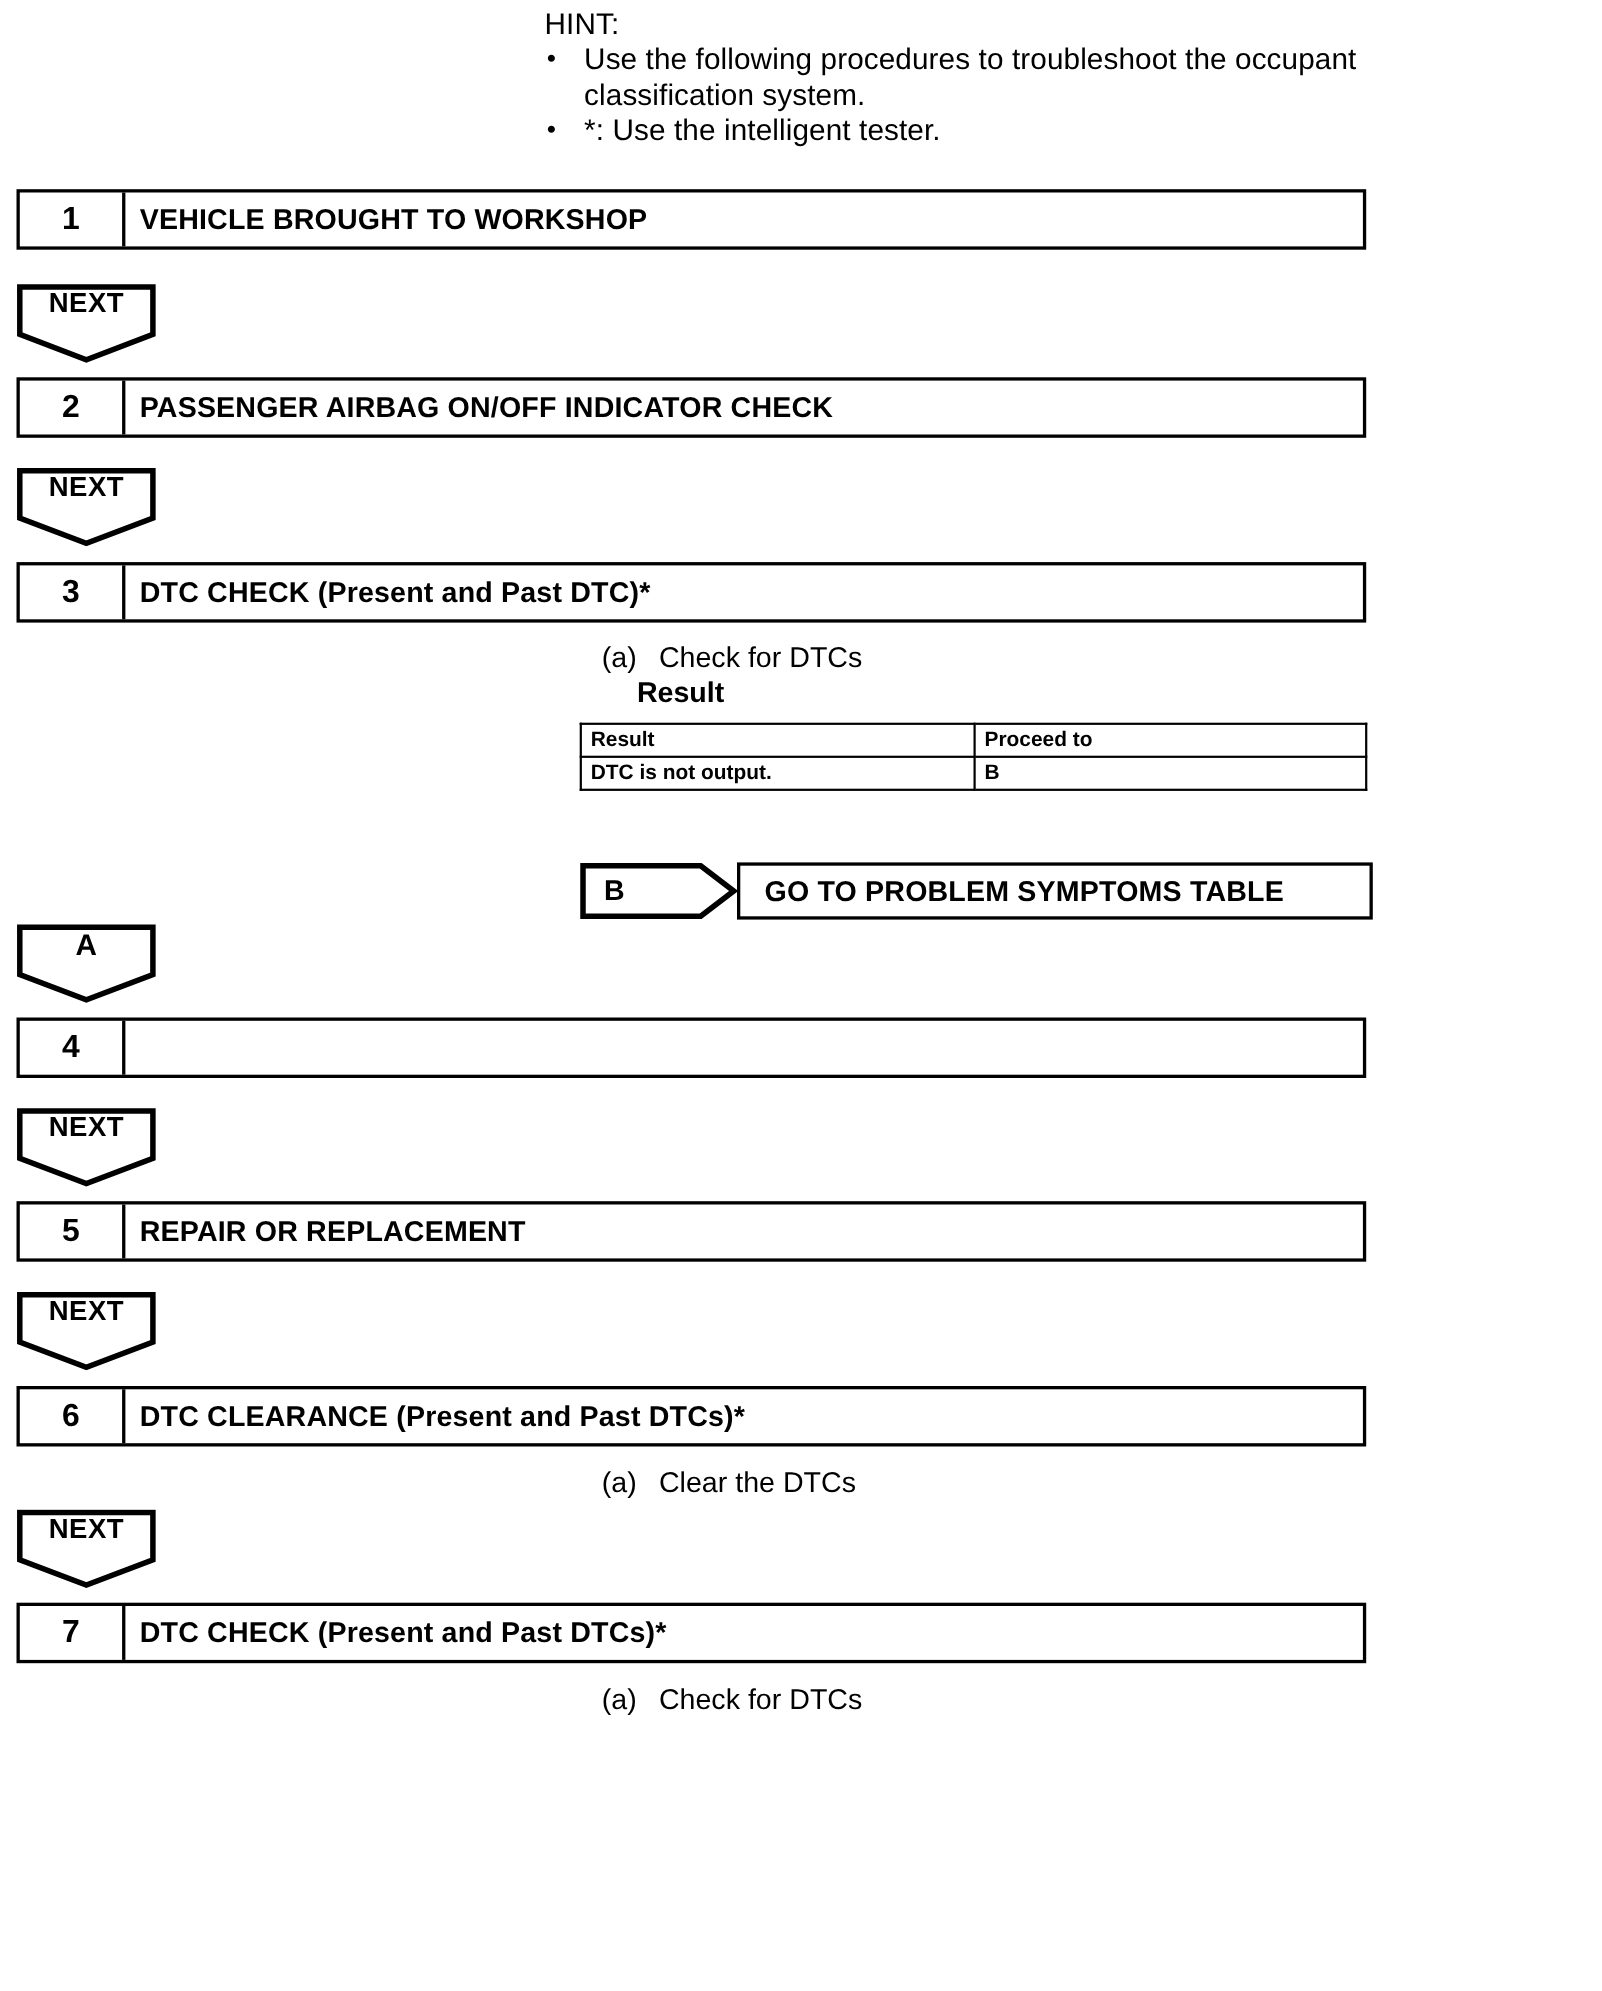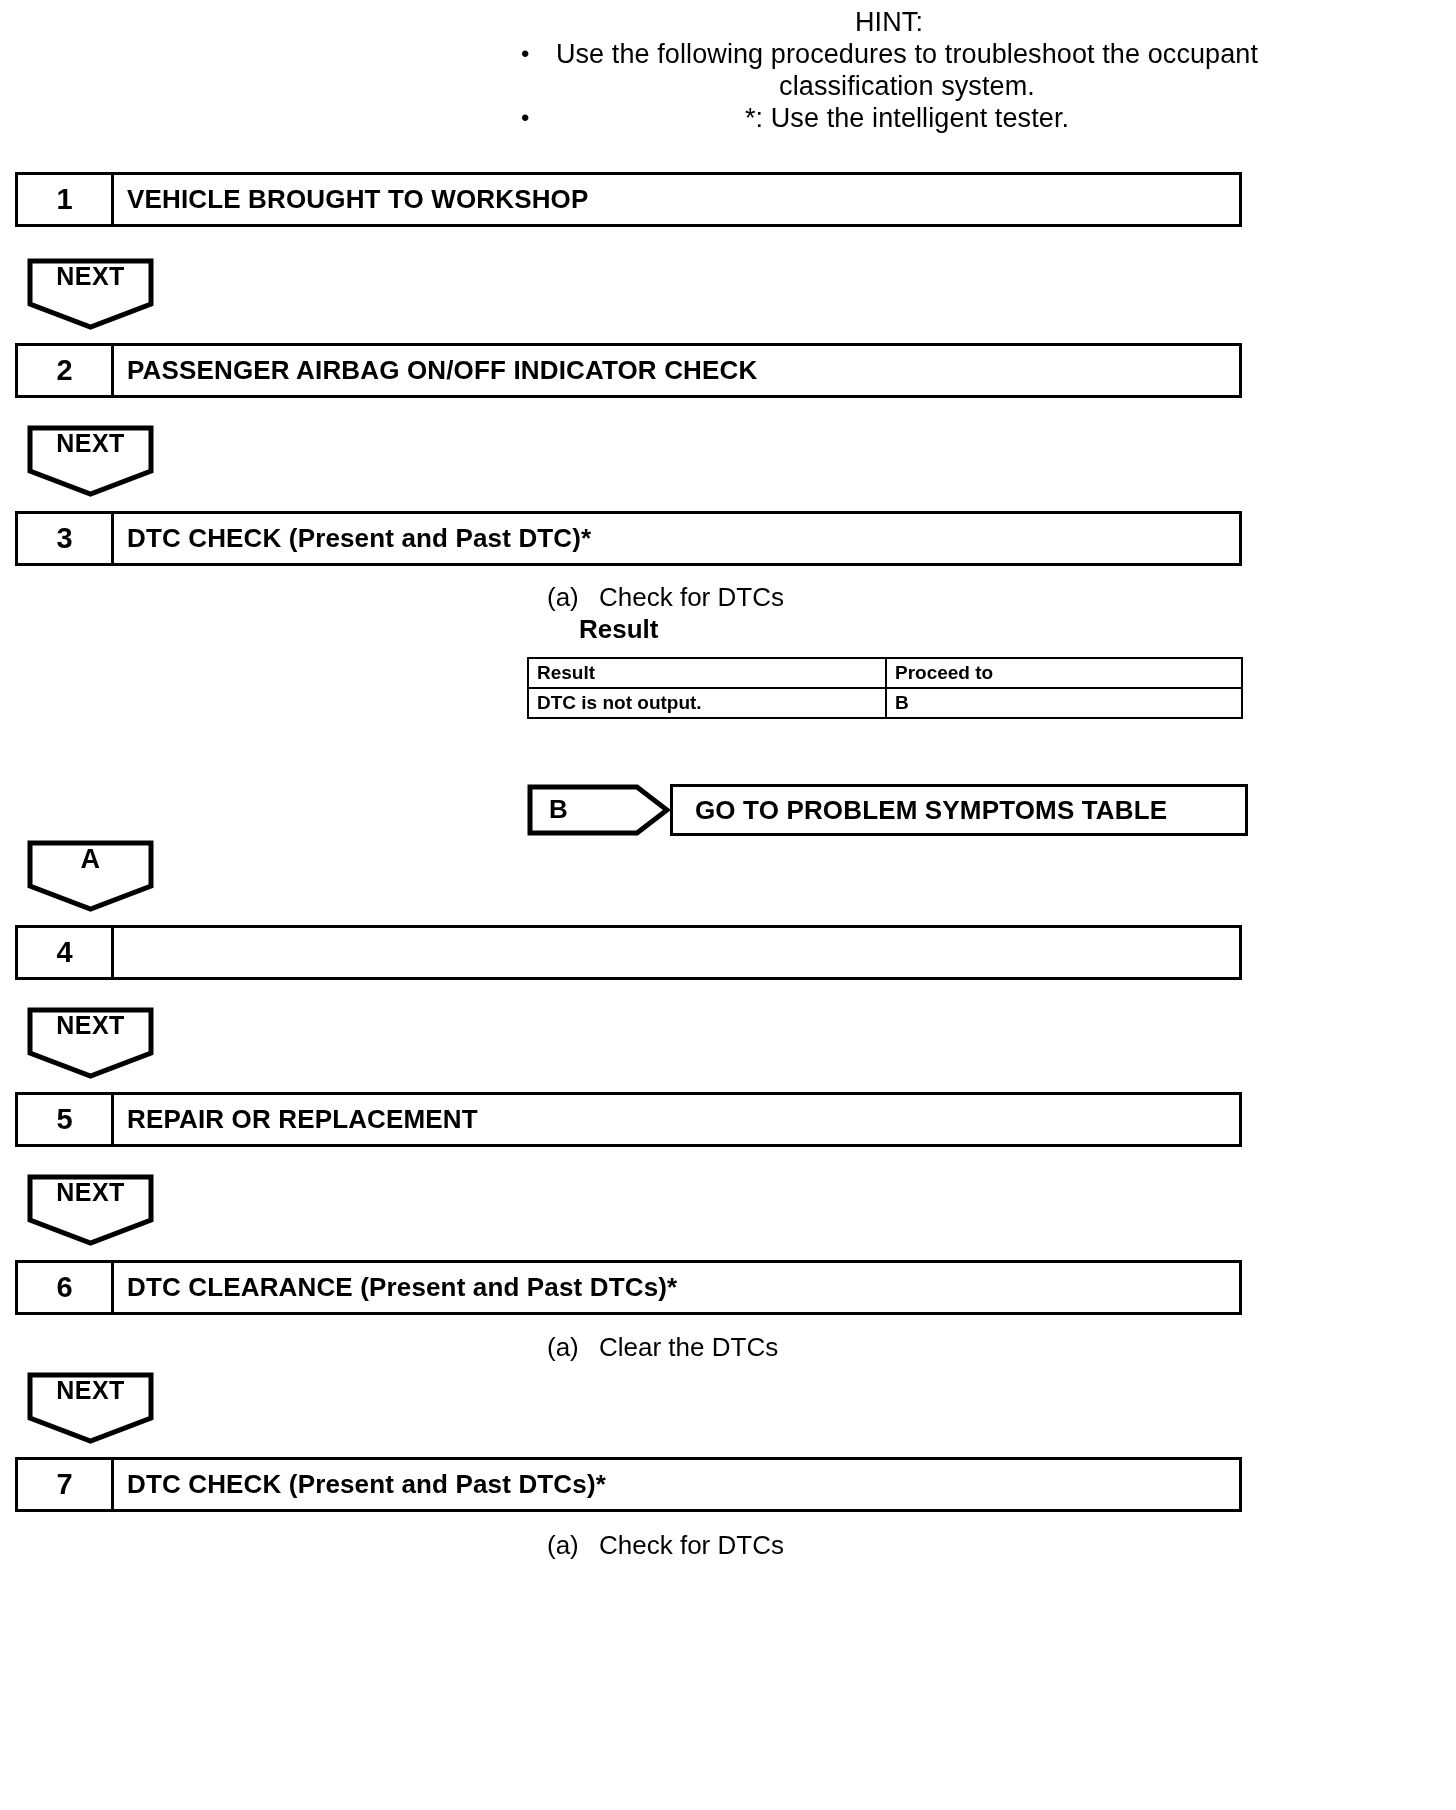--- a/index.html
+++ b/index.html
@@ -16,24 +16,23 @@
     position: relative;
     width: 1456px;
     height: 1810px;
     background: #ffffff;
     overflow: hidden;
   }
 
   
   .hint-block {
     position: absolute;
-    left: 519px;
+    left: 495px;
     top: 6px;
     width: 740px;
-    text-align: center;
   }
   .hint-title {
     font-size: 27px;
     line-height: 32px;
     letter-spacing: .1px;
   }
   .hint-list {
     margin: 0;
     padding: 0;
     list-style: none;
@@ -80,21 +79,20 @@
     font-size: 26px;
     font-weight: bold;
     letter-spacing: .15px;
   }
 
   
   .connector {
     position: absolute;
     width: 127px;
     height: 72px;
-    margin-left: 12px;
   }
   .connector svg {
     display: block;
     width: 127px;
     height: 72px;
   }
   .connector .conn-text {
     position: absolute;
     left: 0;
     top: 4px;

